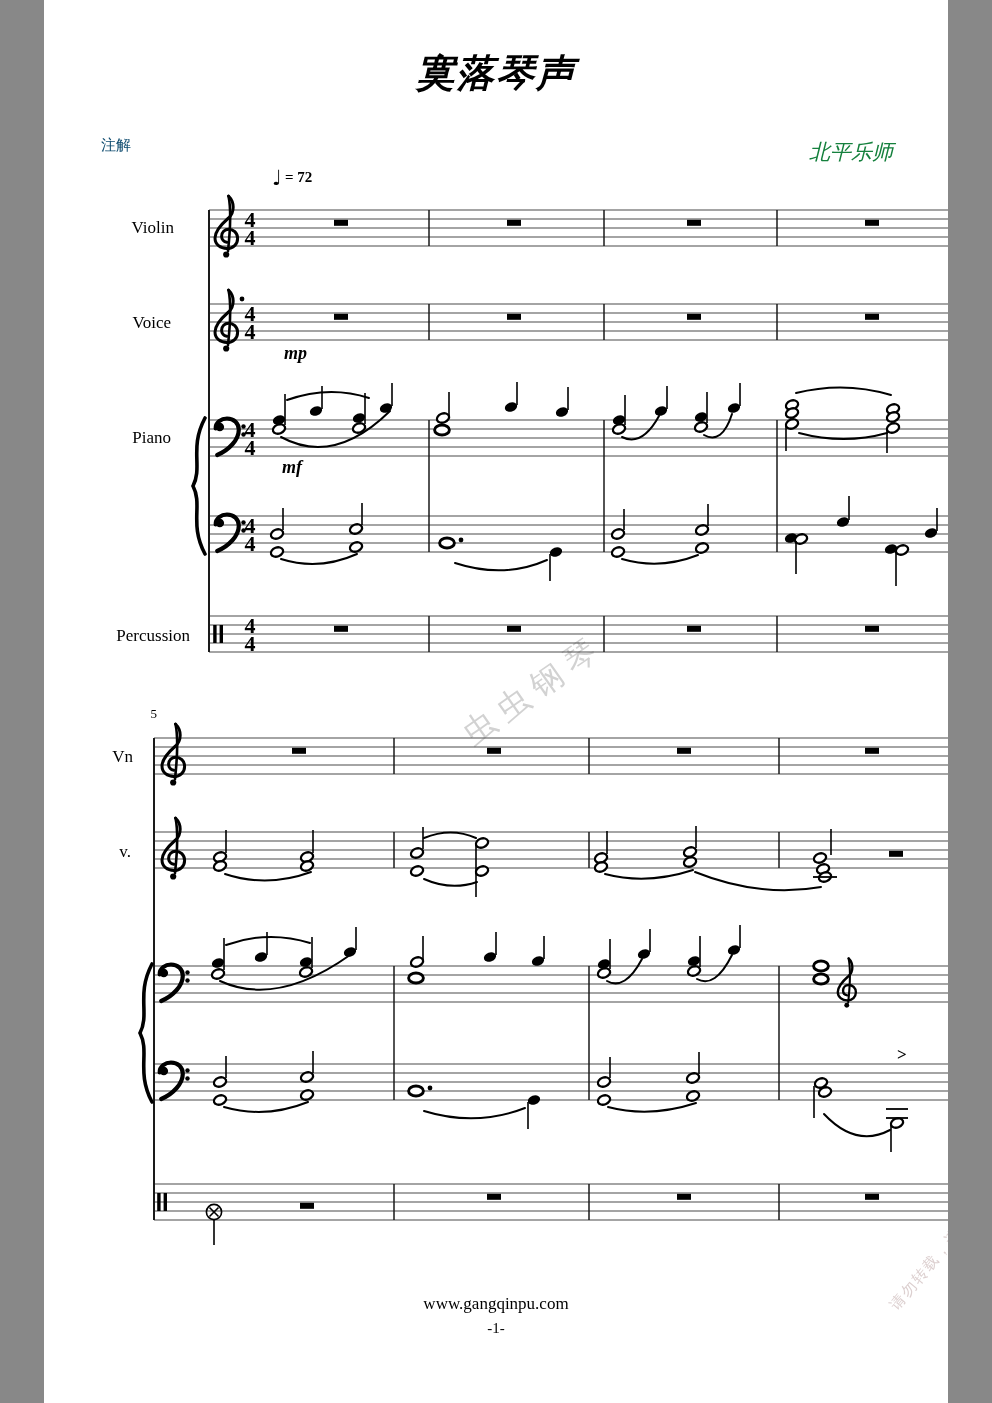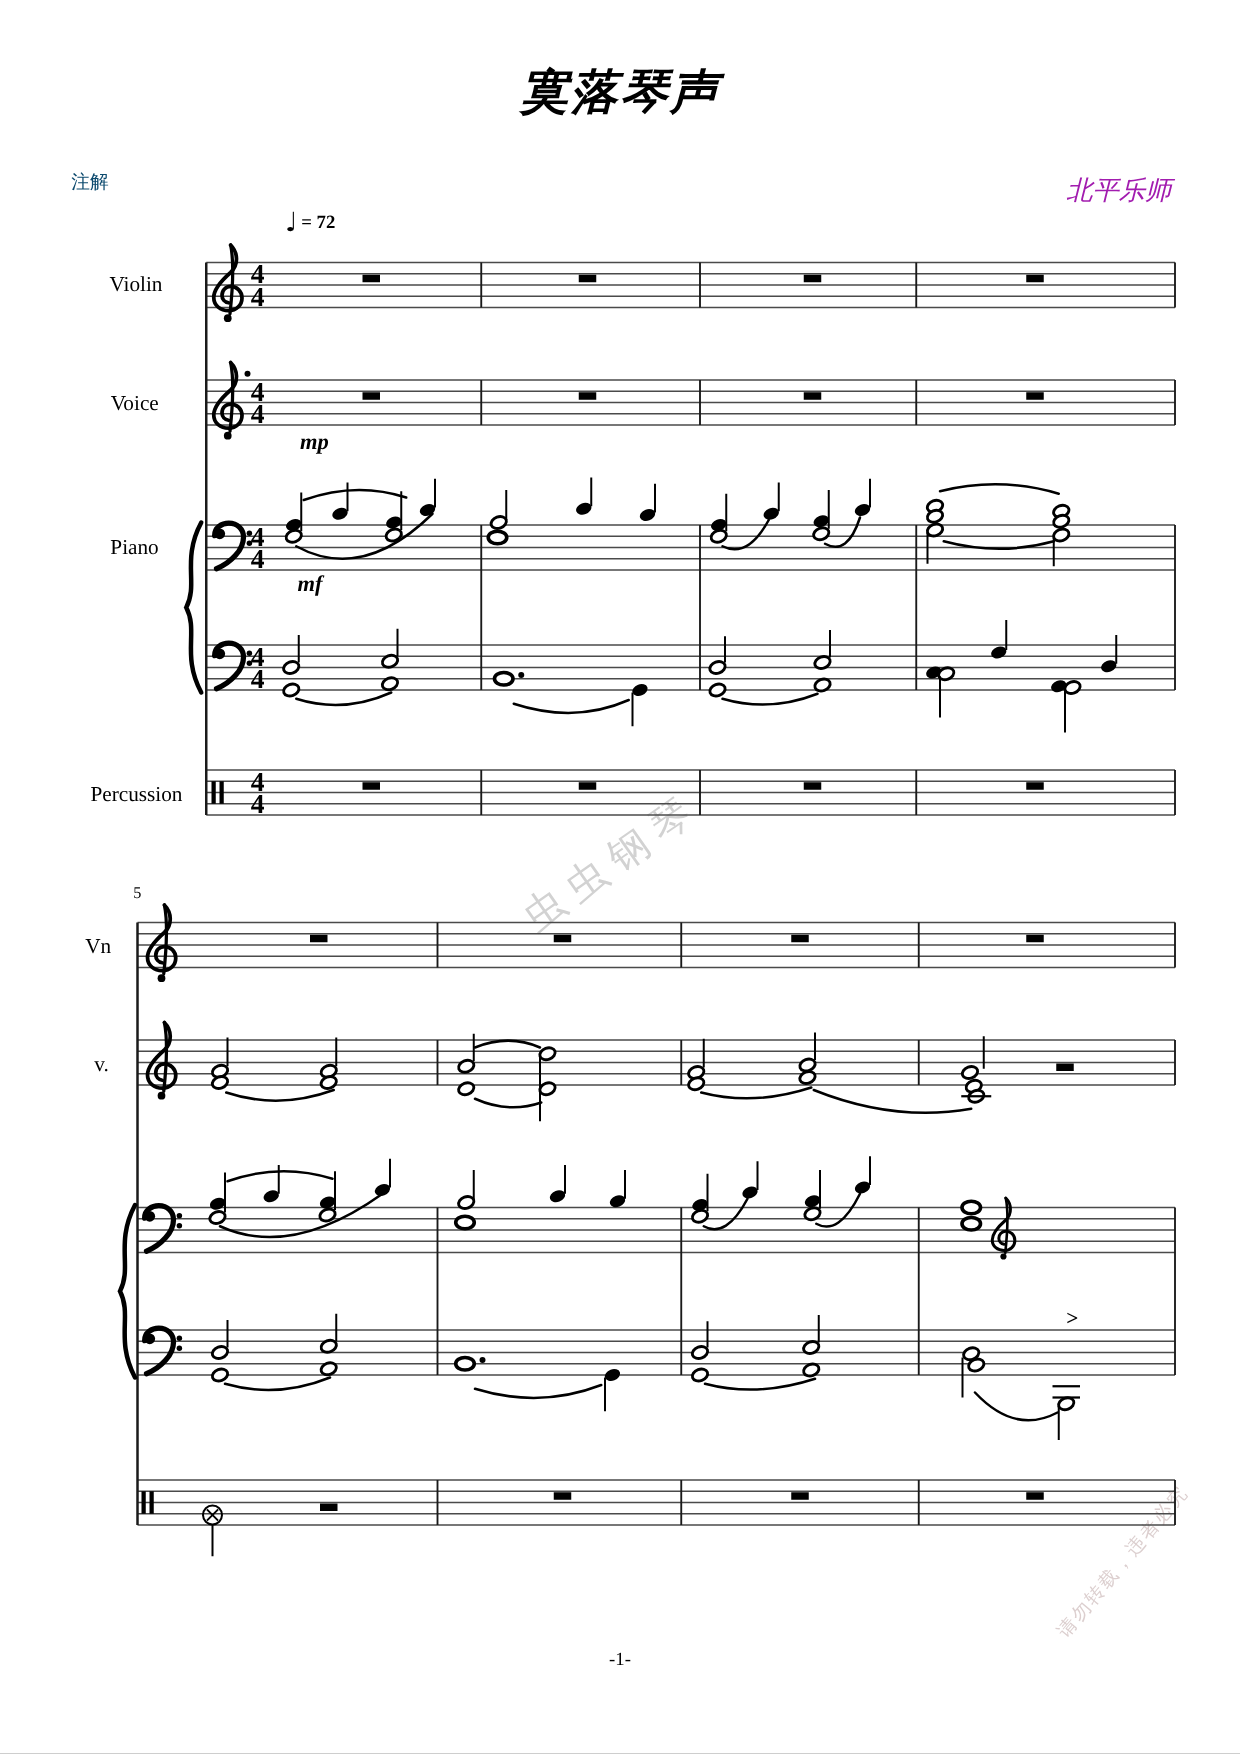--- a/index.html
+++ b/index.html
@@ -1,37 +1,37 @@
 <!DOCTYPE html>
 <html><head>
 <meta charset="utf-8">
 <style>
   html,body{margin:0;padding:0;background:#888;}
   .page{
     position:relative;
-    width:992px;height:1403px;
+    width:904px;height:1403px;
     margin:0 auto;
     background:#ffffff;
     font-family:"Liberation Serif", serif;
     overflow:hidden;
   }
   .title{
     position:absolute;top:48px;left:0;right:0;
     text-align:center;
     font-size:38px;font-weight:bold;font-style:italic;
     color:#000;
     letter-spacing:2px;
   }
   .annotation{
     position:absolute;top:136px;left:57px;
     font-size:15px;color:#0c4a6e;
   }
   .composer{
     position:absolute;top:138px;right:55px;
-    font-size:21px;font-style:italic;color:#a21caf;
+    font-size:21px;font-style:italic;color:#15803d;
   }
   .watermark-center{
     position:absolute;top:668px;left:408px;
     font-size:32px;letter-spacing:9px;
     transform:rotate(-35deg);
     transform-origin:center;
     white-space:nowrap;
     pointer-events:none;
   }
   .watermark-side{
@@ -412,14 +412,15 @@
         <line x1="165.5" y1="1207.5" x2="174.5" y2="1216.5" stroke="#000000" stroke-width="1.6"></line>
         <line x1="165.5" y1="1216.5" x2="174.5" y2="1207.5" stroke="#000000" stroke-width="1.6"></line>
         <line x1="170" y1="1220" x2="170" y2="1245" stroke="#000000" stroke-width="1.6"></line>
         <rect x="256" y="1202.8" width="14" height="6" fill="#000000"></rect>
         <rect x="443" y="1193.8" width="14" height="6" fill="#000000"></rect>
         <rect x="633" y="1193.8" width="14" height="6" fill="#000000"></rect>
         <rect x="821" y="1193.8" width="14" height="6" fill="#000000"></rect>
       </g>
     </svg>
 
+  <div class="footer-url">www.gangqinpu.com</div>
   <div class="footer-page">-1-</div>
 </div>
 
 </body></html>

